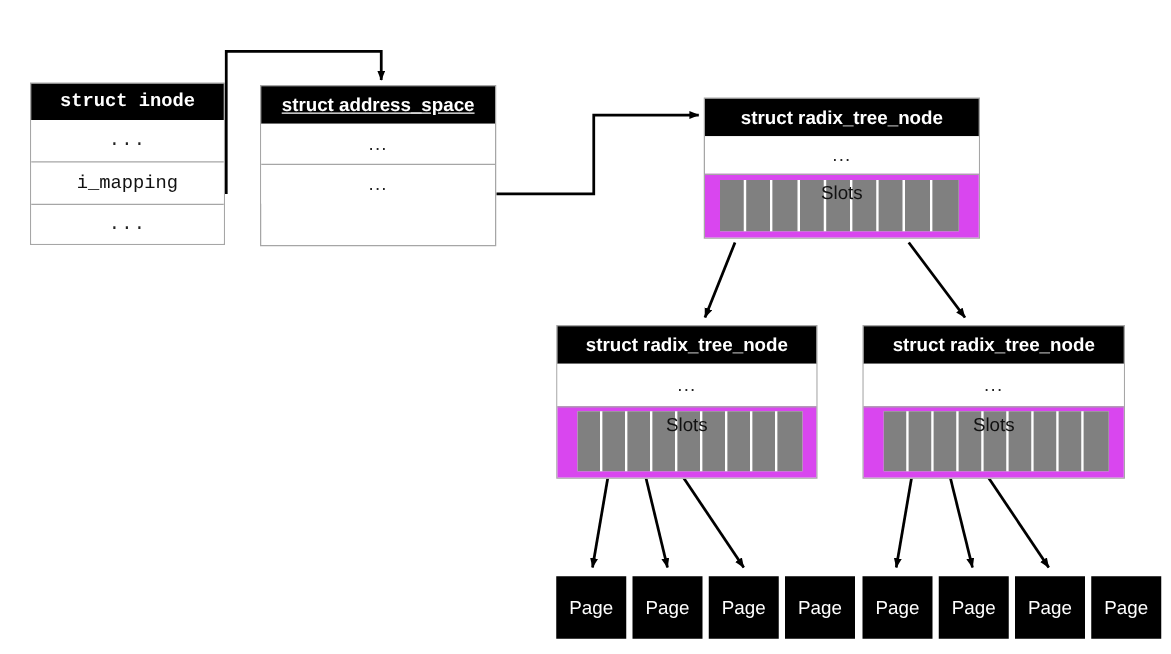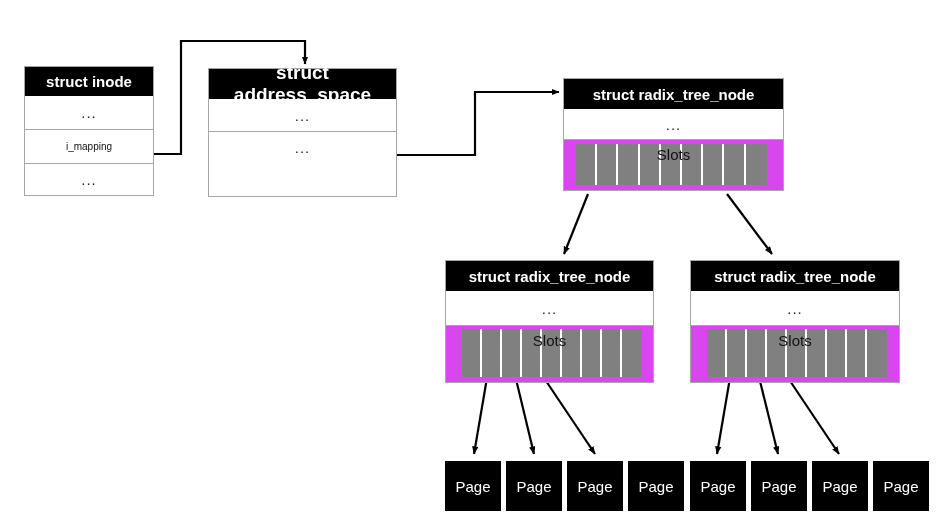--- a/index.html
+++ b/index.html
@@ -116,29 +116,29 @@
 
     <path d="M 488,372 L 474,454" fill="none" stroke="#000000" stroke-width="2.2" marker-end="url(#arrow)"></path>
     <path d="M 515,375 L 534,454" fill="none" stroke="#000000" stroke-width="2.2" marker-end="url(#arrow)"></path>
     <path d="M 540,372 L 595,454" fill="none" stroke="#000000" stroke-width="2.2" marker-end="url(#arrow)"></path>
 
     <path d="M 731,372 L 717,454" fill="none" stroke="#000000" stroke-width="2.2" marker-end="url(#arrow)"></path>
     <path d="M 758,373 L 778,454" fill="none" stroke="#000000" stroke-width="2.2" marker-end="url(#arrow)"></path>
     <path d="M 784,372 L 839,454" fill="none" stroke="#000000" stroke-width="2.2" marker-end="url(#arrow)"></path>
   </svg>
 
-  <div class="struct-box" style="left:24px; top:66px; width:130px; height:130px;">
+  <div class="struct-box" style="left:24px; top:66px; width:156px; height:130px;font-family:Liberation Mono, monospace;">
     <div class="struct-header" style="height:29px; font-size:15px;">struct inode</div>
     <div class="struct-row first ellipsis" style="height:33px;">...</div>
-    <div class="struct-row" style="height:34px; font-size:10px;">i_mapping</div>
+    <div class="struct-row" style="height:34px; font-size:15px;">i_mapping</div>
     <div class="struct-row ellipsis" style="height:32px;">...</div>
   </div>
 
   <div class="struct-box" style="left:208px; top:68px; width:189px; height:129px;">
-    <div class="struct-header" style="height:30px; font-size:19px;">struct address_space</div>
+    <div class="struct-header" style="height:30px; font-size:15px;text-decoration:underline;">struct address_space</div>
     <div class="struct-row first ellipsis" style="height:32px;">...</div>
     <div class="struct-row ellipsis" style="height:32px;">...</div>
   </div>
 
   <div class="struct-box" style="left:563px; top:78px; width:221px; height:113px;">
     <div class="struct-header" style="height:30px; font-size:15px;">struct radix_tree_node</div>
     <div class="struct-row first ellipsis" style="height:30px;">...</div>
     <div class="slots-row" style="height:51px;">
       <div class="slots-strip" style="left:12px; top:4px; width:191px; height:41px;">
         <div class="slot-cell" style="width:21.2px;"></div>

